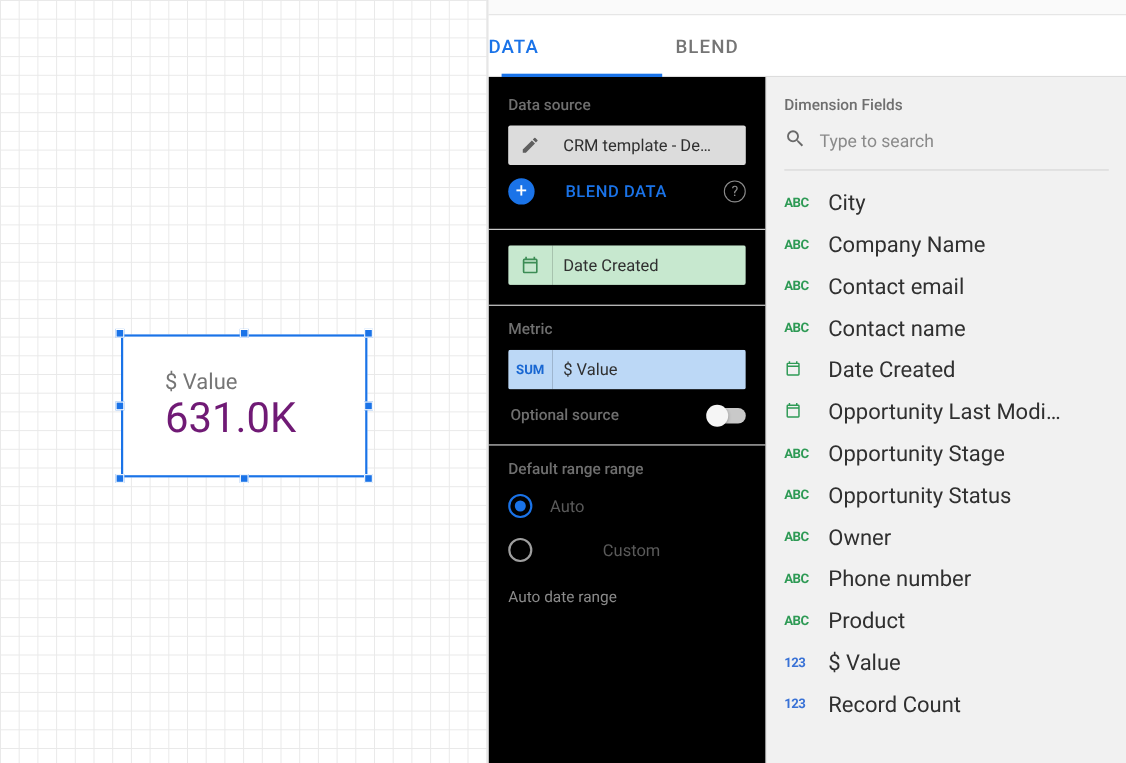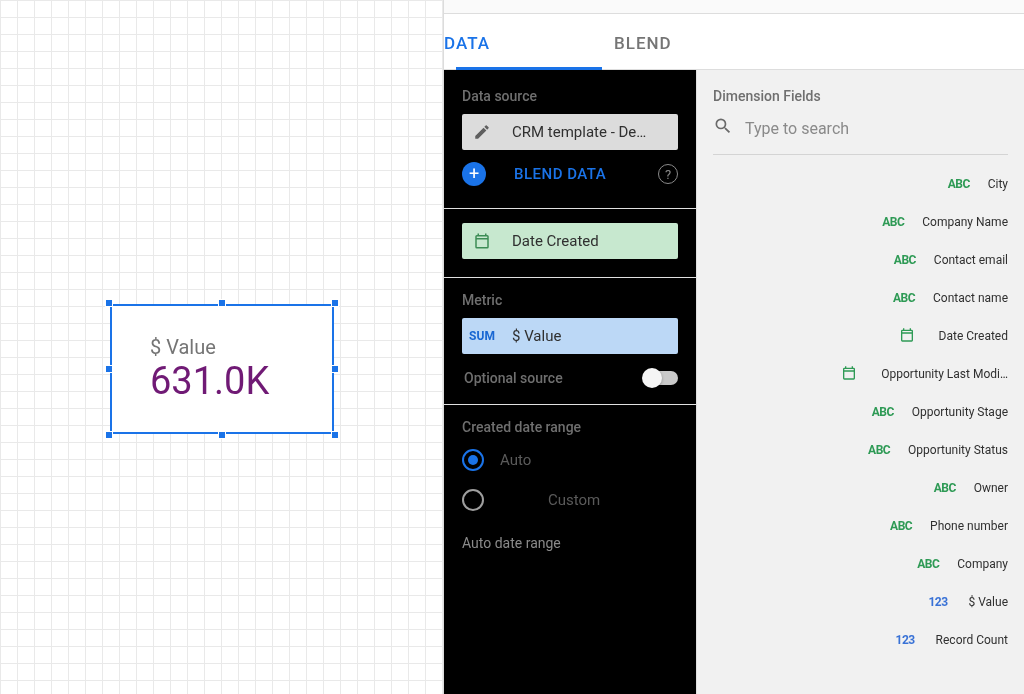--- a/index.html
+++ b/index.html
@@ -269,35 +269,34 @@
     color: #303030;
     flex: 1;
   }
   .search-input::placeholder { color: #8a8a8a; }
   .fields-divider { height: 1px; background: #d4d4d4; margin-bottom: 10px; }
   .field-list { list-style: none; }
   .field-item {
     display: flex; align-items: center;
     height: 38px;
     cursor: grab;
-    justify-content: flex-end;
   }
   .badge {
     width: 30px;
     font-size: 12px;
     font-weight: bold;
     letter-spacing: -0.5px;
     text-align: left;
   }
   .badge.abc { color: #2e9a55; }
   .badge.num { color: #3972d6; }
   .badge.date svg { fill: #2e9a55; }
   .field-label {
     margin-left: 10px;
-    font-size: 12px;
+    font-size: 20px;
     color: #303030;
     white-space: nowrap;
     overflow: hidden;
     text-overflow: ellipsis;
   }
 </style>
 </head>
 <body>
 
 <div class="wrap">
@@ -365,21 +364,21 @@
             <div class="chip-left">SUM</div>
             <div class="chip-body">$ Value</div>
           </div>
           <div class="toggle-row">
             <div class="section-title">Optional source</div>
             <div class="toggle"></div>
           </div>
         </div>
 
         <div class="section no-border" style="padding-top:14px;">
-          <div class="section-title">Created date range</div>
+          <div class="section-title">Default range range</div>
           <div class="radio-row">
             <div class="radio selected"></div>
             <span class="radio-label">Auto</span>
           </div>
           <div class="radio-row" style="margin-top:18px;gap:48px;">
             <div class="radio"></div>
             <span class="radio-label">Custom</span>
           </div>
         </div>
 
@@ -437,21 +436,21 @@
             <li class="field-item">
               <span class="badge abc">ABC</span>
               <span class="field-label">Owner</span>
             </li>
             <li class="field-item">
               <span class="badge abc">ABC</span>
               <span class="field-label">Phone number</span>
             </li>
             <li class="field-item">
               <span class="badge abc">ABC</span>
-              <span class="field-label">Company</span>
+              <span class="field-label">Product</span>
             </li>
             <li class="field-item">
               <span class="badge num">123</span>
               <span class="field-label">$ Value</span>
             </li>
             <li class="field-item">
               <span class="badge num">123</span>
               <span class="field-label">Record Count</span>
             </li>
           </ul>

